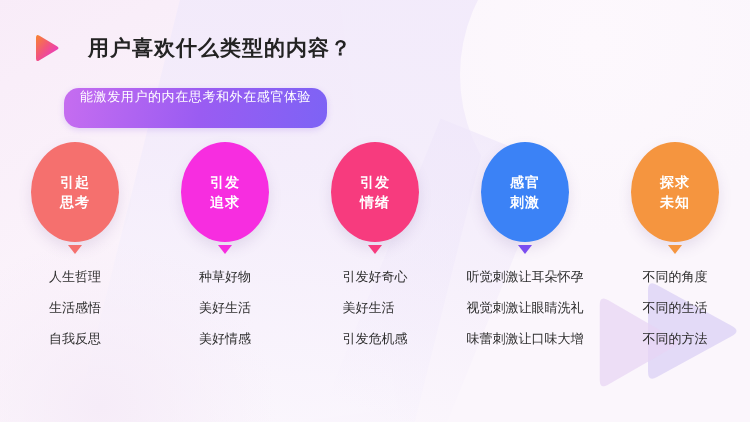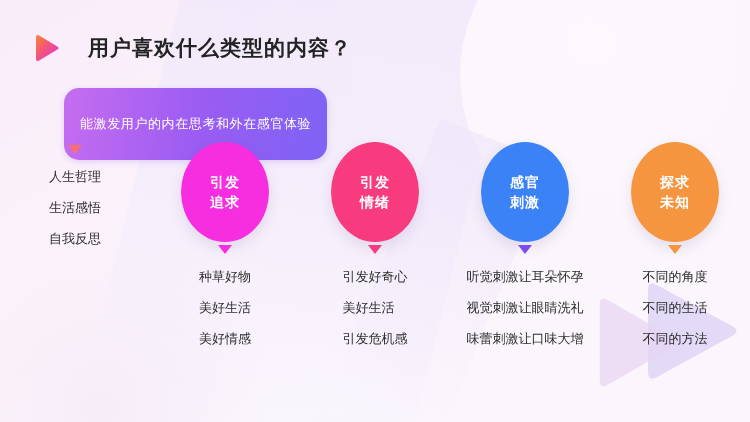--- a/index.html
+++ b/index.html
@@ -113,23 +113,22 @@
     color: #232323;
     letter-spacing: 1px;
     white-space: nowrap;
   }
 
   .subtitle-pill {
     position: absolute;
     left: 64px;
     top: 88px;
     height: 40px;
-    padding: 16px 16px;
-    display: flex;
-    align-items: center;
+    padding: 0 16px;
+    display: flex;
     border-radius: 15px;
     background: linear-gradient(100deg, #c66df0 0%, #9a5cf2 52%, #7d63f5 100%);
     color: #ffffff;
     font-size: 13px;
     letter-spacing: .6px;
     white-space: nowrap;
     box-shadow: 0 2px 6px rgba(140, 90, 230, .22);
   }
 
   
@@ -227,20 +226,24 @@
   </div>
 
   <div class="subtitle-pill">
     <span>能激发用户的内在思考和外在感官体验</span>
   </div>
 
   <div class="columns">
 
     <div class="col">
       <div class="bubble-wrap">
+        <div class="bubble" style="background:#f5706e">
+          <span class="bubble-line">引起</span>
+          <span class="bubble-line">思考</span>
+        </div>
         <div class="pointer" style="border-top-color:#f5706e"></div>
       </div>
       <div class="items">
         <div class="item">人生哲理</div>
         <div class="item">生活感悟</div>
         <div class="item">自我反思</div>
       </div>
     </div>
 
     <div class="col">

